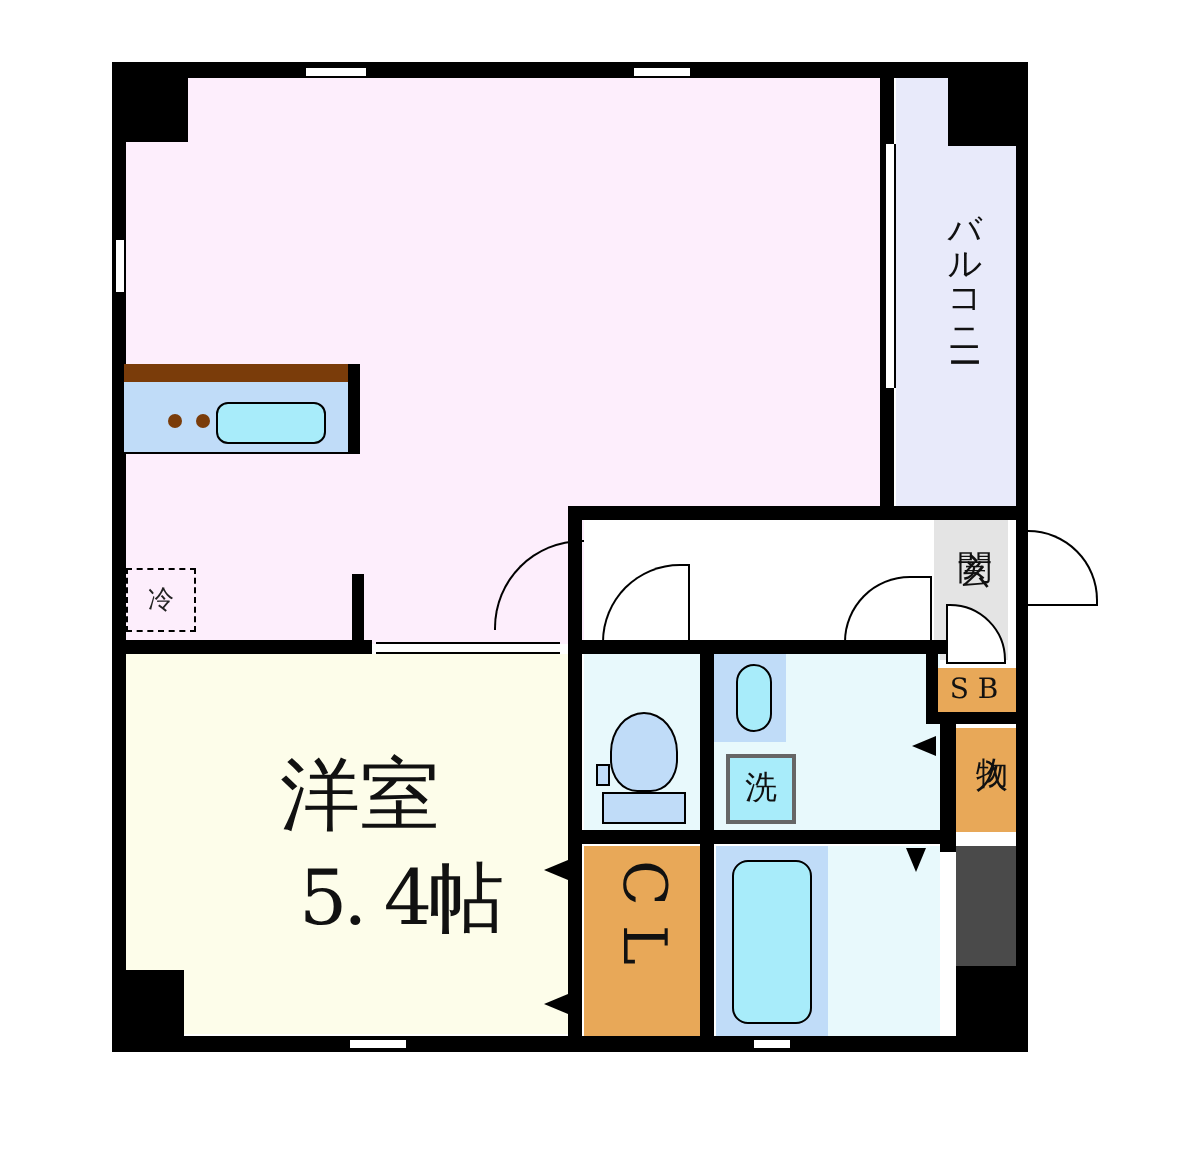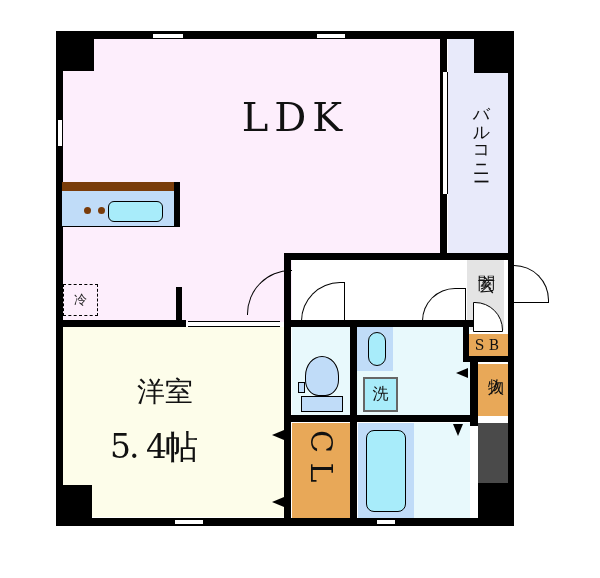--- a/index.html
+++ b/index.html
@@ -100,25 +100,24 @@
   <div class="door" style="left:301px;top:282px;width:42px;height:38px;border-radius:42px 0 0 0;border-bottom:none;"></div>
   <div class="door" style="left:422px;top:288px;width:42px;height:32px;border-radius:42px 0 0 0;border-bottom:none;"></div>
   <div class="door" style="left:514px;top:265px;width:34px;height:36px;border-radius:0 36px 0 0;border-left:none;"></div>
   <div class="door" style="left:473px;top:302px;width:28px;height:28px;border-radius:0 28px 0 0;background:#fff;"></div>
 
   <div class="abs" style="left:272px;top:430px;width:0;height:0;border-top:5px solid transparent;border-bottom:5px solid transparent;border-right:12px solid #000;"></div>
   <div class="abs" style="left:272px;top:497px;width:0;height:0;border-top:5px solid transparent;border-bottom:5px solid transparent;border-right:12px solid #000;"></div>
   <div class="abs" style="left:456px;top:368px;width:0;height:0;border-top:5px solid transparent;border-bottom:5px solid transparent;border-right:12px solid #000;"></div>
   <div class="abs" style="left:453px;top:424px;width:0;height:0;border-left:5px solid transparent;border-right:5px solid transparent;border-top:12px solid #000;"></div>
 
-  <div class="label" style="left:220px;top:97px;width:150px;font-size:40px;letter-spacing:6px;">LDK</div>
 
   <div class="label" style="left:470px;top:95px;width:20px;font-size:17px;writing-mode:vertical-rl;">バルコニー</div>
 
   <div class="label" style="left:475px;top:262px;width:20px;font-size:17px;writing-mode:vertical-rl;">玄関</div>
   <div class="label" style="left:466px;top:338px;width:42px;font-size:14px;">S B</div>
   <div class="label" style="left:482px;top:366px;width:22px;font-size:16px;writing-mode:vertical-rl;">物入</div>
 
-  <div class="label" style="left:110px;top:378px;width:110px;font-size:28px;text-align:center;">洋室</div>
-  <div class="label" style="left:110px;top:430px;width:140px;font-size:33px;text-align:left;letter-spacing:-2px;">5. 4帖</div>
+  <div class="label" style="left:110px;top:378px;width:110px;font-size:40px;text-align:right;">洋室</div>
+  <div class="label" style="left:110px;top:430px;width:140px;font-size:38px;text-align:right;letter-spacing:-2px;">5. 4帖</div>
 
   <div class="label" style="left:306px;top:430px;width:30px;font-size:30px;writing-mode:vertical-rl;line-height:30px;">C L</div>
 </div>
 
 </body></html>

